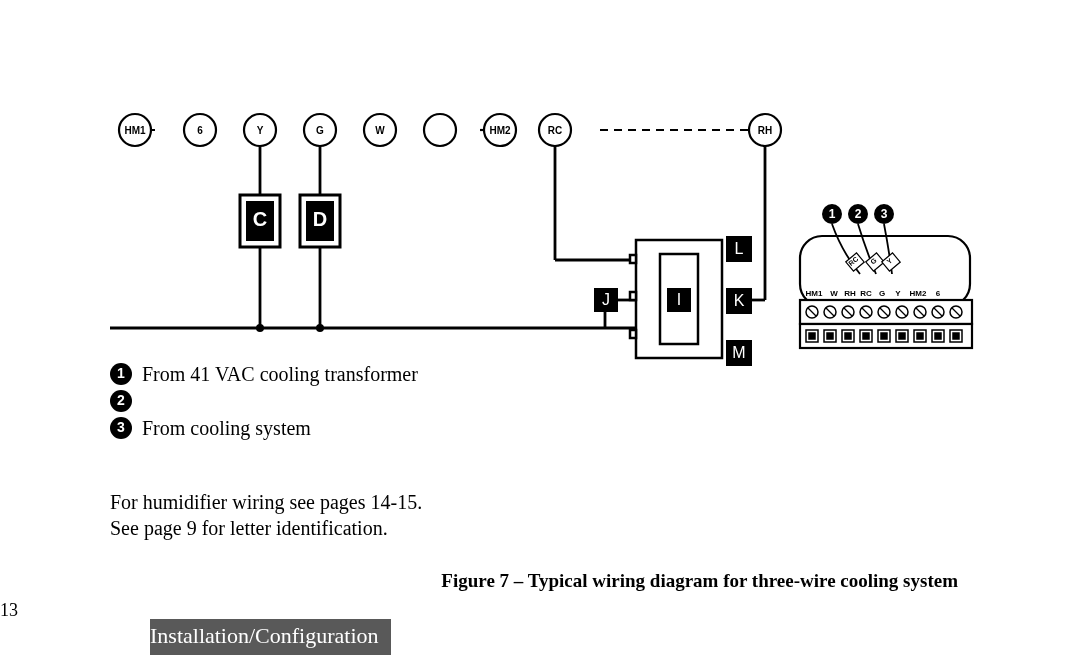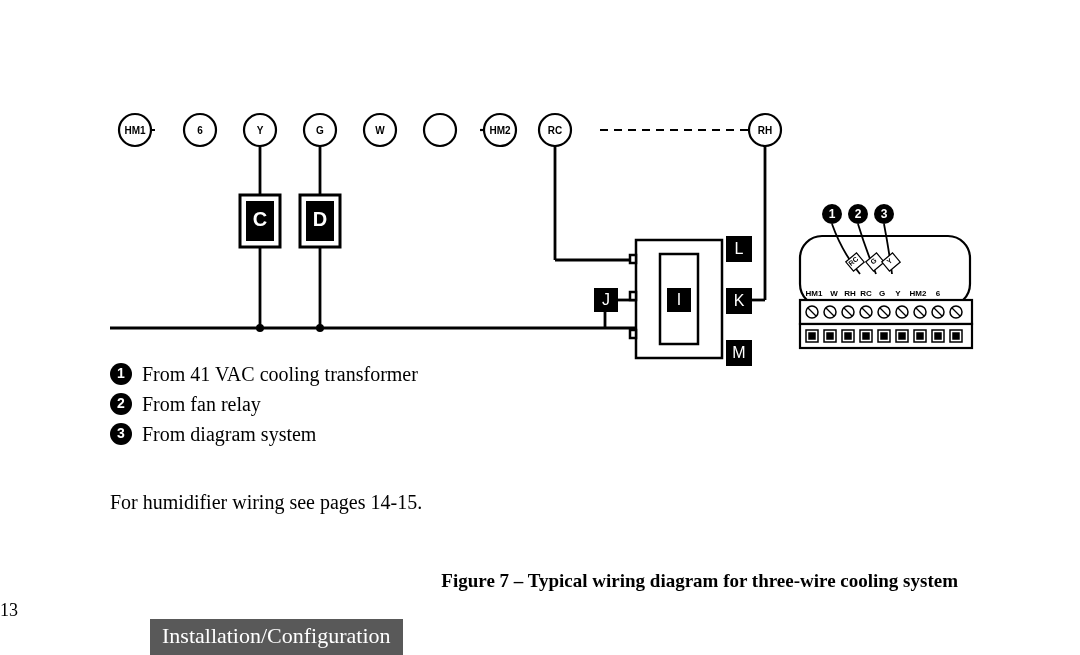--- a/index.html
+++ b/index.html
@@ -53,21 +53,21 @@
     top: 600px;
     font-size: 18px;
   }
   .section-tab {
     position: absolute;
     left: 150px;
     bottom: 0;
     background: #595959;
     color: #fff;
     font-size: 22px;
-    padding: 4px 12px 6px 12px;
+    padding: 4px 12px 6px 0;
   }
 </style>
 </head>
 <body>
 
 <div class="page">
 
 <svg width="1080" height="655" viewBox="0 0 1080 655">
 
   <g stroke="#000" stroke-width="2.2" fill="none">
@@ -253,29 +253,29 @@
   </g>
 </svg>
 
 <div class="legend">
   <div class="legend-row">
     <span class="legend-num">1</span>
     <span>From 41 VAC cooling transformer</span>
   </div>
   <div class="legend-row">
     <span class="legend-num">2</span>
-    <span>From fan relay</span>
   </div>
   <div class="legend-row">
     <span class="legend-num">3</span>
-    <span>From diagram system</span>
+    <span>From cooling system</span>
   </div>
 </div>
 
 <div class="notes">
   <div>For humidifier wiring see pages 14-15.</div>
+  <div>See page 9 for letter identification.</div>
 </div>
 
 <div class="caption">Figure 7 – Typical wiring diagram for three-wire cooling system</div>
 <div class="page-num">13</div>
 <div class="section-tab">Installation/Configuration</div>
 
 </div>
 
 </body></html>

